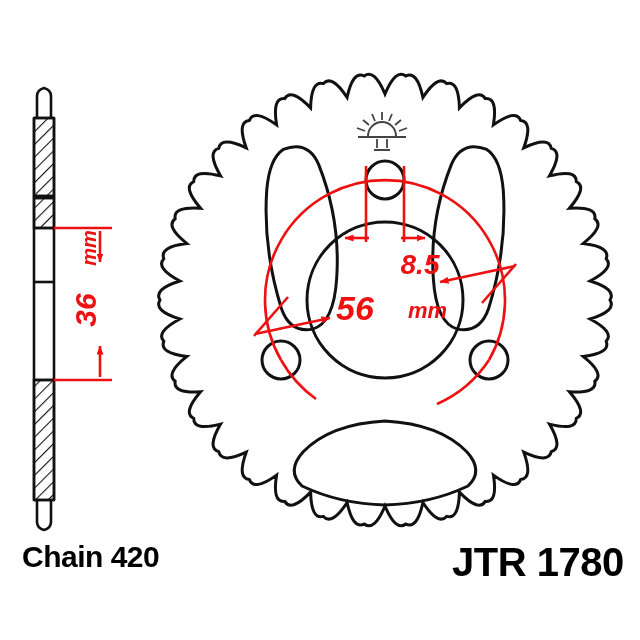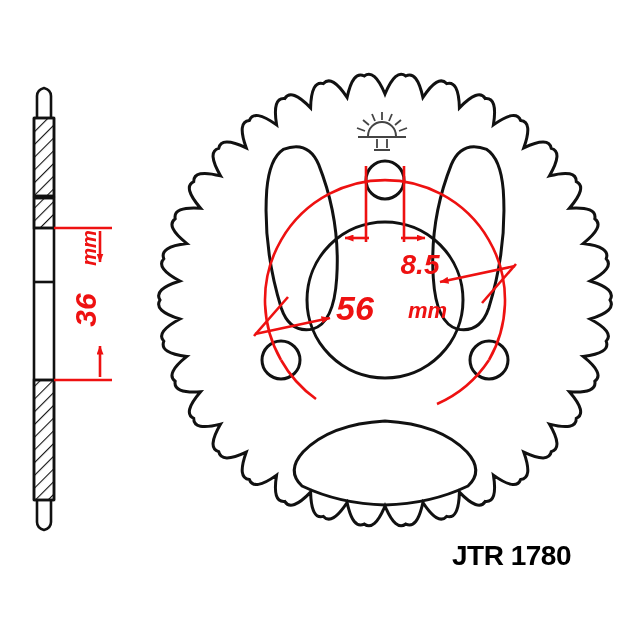--- a/index.html
+++ b/index.html
@@ -12,21 +12,21 @@
   }
   #stage{position:relative;width:640px;height:640px;background:#fff;}
   svg.drawing{position:absolute;left:0;top:0;width:640px;height:640px;}
   .lbl{
     position:absolute;
     font-family:"Liberation Sans", sans-serif;
     font-weight:bold;
     white-space:nowrap;
   }
   #chain-label{left:22px;top:540px;font-size:30px;letter-spacing:-0.5px;}
-  #part-label{left:452px;top:540px;font-size:28px;letter-spacing:-0.5px;}
+  #part-label{left:452px;top:540px;font-size:40px;letter-spacing:-0.5px;}
 </style>
 </head>
 <body>
 
 <div id="stage">
 
   <svg class="drawing" viewBox="0 0 640 640" xmlns="http://www.w3.org/2000/svg">
 
     <defs>
       <pattern id="hatch" width="9" height="9" patternTransform="rotate(45)" patternUnits="userSpaceOnUse">
@@ -119,15 +119,16 @@
         <line x1="392" y1="114" x2="389" y2="121"></line>
         <line x1="363" y1="120" x2="369" y2="125"></line>
         <line x1="401" y1="120" x2="395" y2="125"></line>
         <line x1="357" y1="128" x2="365" y2="131"></line>
         <line x1="407" y1="128" x2="399" y2="131"></line>
       </g>
       <path d="M377,139 L377,148 M387,139 L387,148 M374,150 L390,150" stroke-width="1.8"></path>
     </g>
   </svg>
 
+  <div class="lbl" id="chain-label">Chain 420</div>
   <div class="lbl" id="part-label">JTR 1780</div>
 
 </div>
 
 </body></html>

